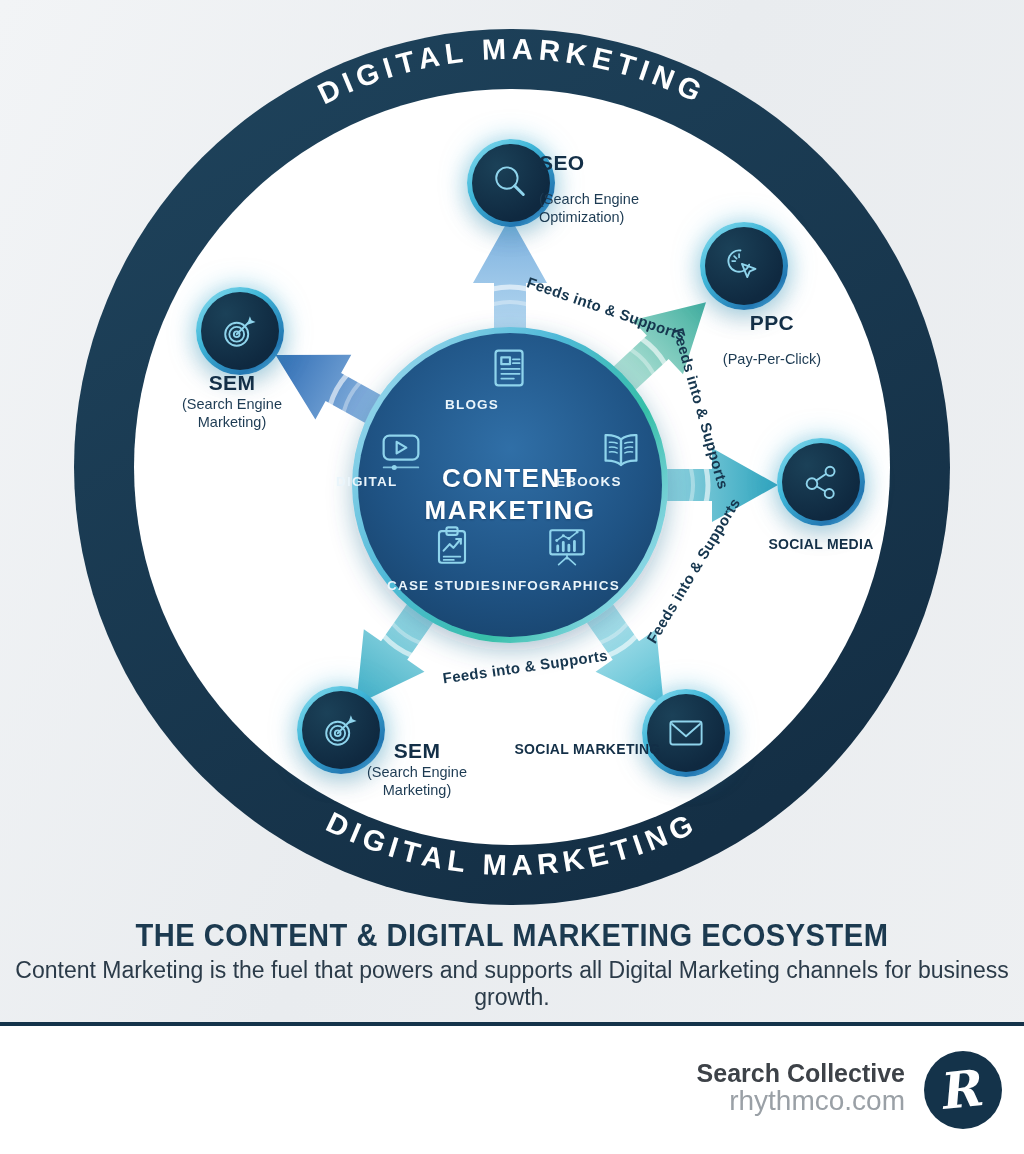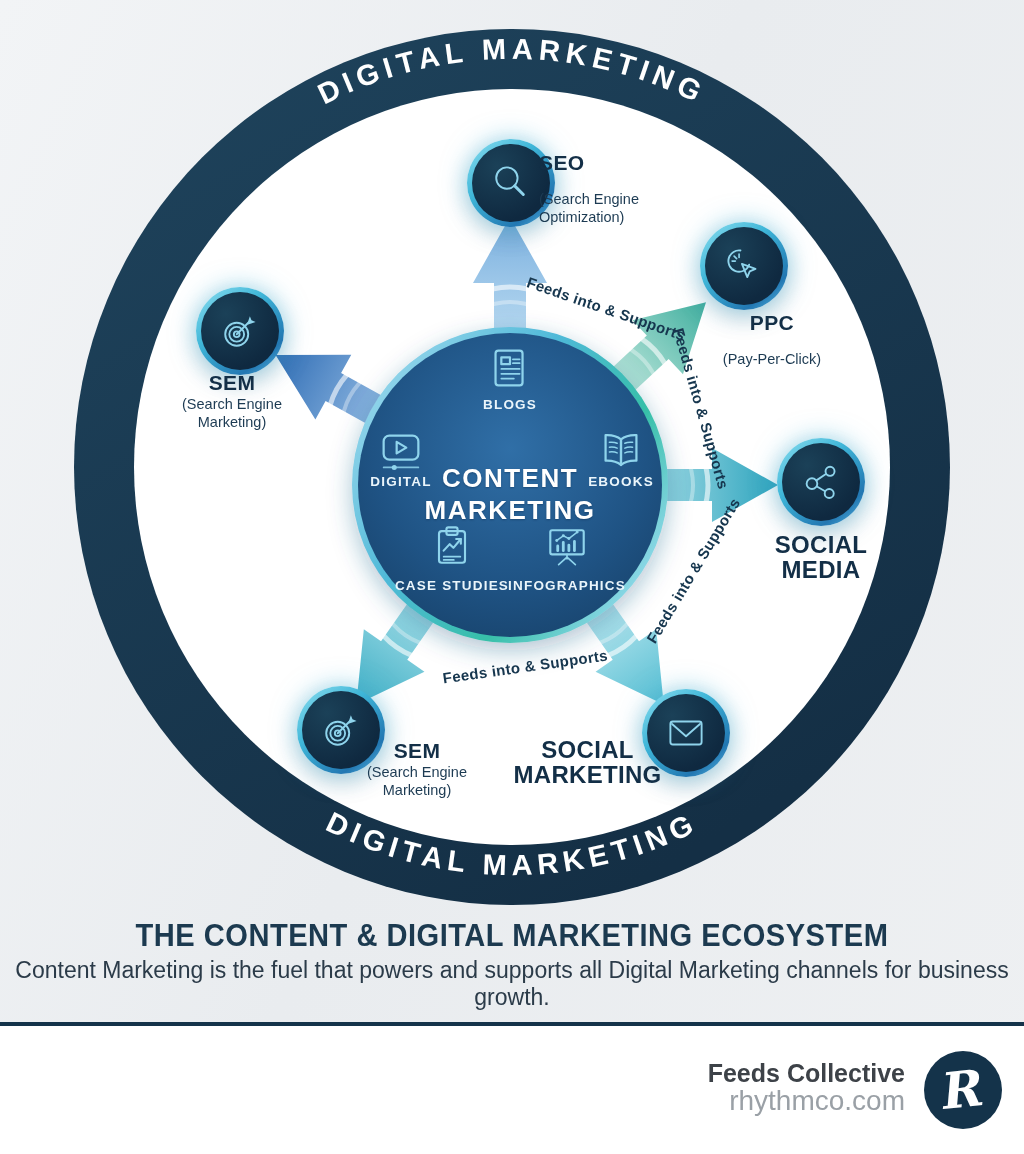--- a/index.html
+++ b/index.html
@@ -13,29 +13,29 @@
   .node-ring{width:88px;height:88px;border-radius:50%;padding:5px;box-sizing:border-box;
     background:linear-gradient(140deg,#8edff0 0%,#3fb6d8 38%,#2277b2 78%,#5fc0e6 100%);
     box-shadow:0 0 26px rgba(80,185,220,.55),0 10px 22px rgba(20,60,90,.18);}
   .node-circle{width:78px;height:78px;border-radius:50%;display:flex;align-items:center;justify-content:center;
     background:radial-gradient(circle at 32% 28%,#1b4158 0%,#0f2940 72%);}
   .icon{stroke:#8fd4ec;fill:none;stroke-width:2.3;stroke-linecap:round;stroke-linejoin:round;}
 
   
   .node-label{color:#1d3b53;}
   .node-name{font-size:21px;font-weight:bold;color:#132f47;letter-spacing:.4px;line-height:25px;}
-  .node-name.md{font-size:24px;letter-spacing:.3px;}
+  .node-name.md{font-size:14px;letter-spacing:.3px;}
   .node-sub{font-size:14.5px;color:#1d3b53;line-height:18px;margin-top:15px;}
   .tc{text-align:center;}
   .sub-w{width:140px;}
   .tc .sub-w{margin:0 auto;}
 
   .center-title{width:220px;font-size:26px;font-weight:bold;color:#ffffff;letter-spacing:1.5px;
     line-height:32px;text-align:center;text-shadow:0 1px 2px rgba(0,30,60,.35);margin-top:8px;}
-  .center-label{font-size:13.5px;font-weight:bold;color:#eaf5fb;letter-spacing:1.2px;text-align:center;width:130px;}
+  .center-label{font-size:13.5px;font-weight:bold;color:#eaf5fb;letter-spacing:1.2px;text-align:left;width:130px;}
   .arrow-label{font-size:15px;font-weight:600;color:#16364e;letter-spacing:.3px;white-space:nowrap;}
 
   .caption-title{width:1024px;text-align:center;font-size:30px;font-weight:bold;color:#1c3a50;
     letter-spacing:.5px;transform:scale(.97,1.07);}
   .caption-sub{width:1024px;text-align:center;font-size:23px;color:#2b3b49;}
 
   .divider{left:0;top:1022px;width:1024px;height:4px;background:#14334a;}
   .footer-bg{left:0;top:1026px;width:1024px;height:128px;background:#ffffff;}
   .footer-text{top:1058px;right:119px;text-align:right;}
   .brand{font-size:25px;font-weight:bold;color:#3d4248;line-height:30px;}
@@ -278,20 +278,20 @@
     <div class="node-name">SEM</div>
     <div class="node-sub sub-w">(Search Engine Marketing)</div>
   </div>
 
   <div class="abs caption-title" style="left:0;top:918px">THE CONTENT &amp; DIGITAL MARKETING ECOSYSTEM</div>
   <div class="abs caption-sub" style="left:0;top:957px">Content Marketing is the fuel that powers and supports all Digital Marketing channels for business growth.</div>
 
   <div class="abs divider"></div>
   <div class="abs footer-bg"></div>
   <div class="abs footer-text">
-    <div class="brand">Feeds Collective</div>
+    <div class="brand">Search Collective</div>
     <div class="website">rhythmco.com</div>
   </div>
   <div class="abs logo-circle">
     <div class="logo-letter">R</div>
   </div>
 
 </div>
 
 </body></html>

